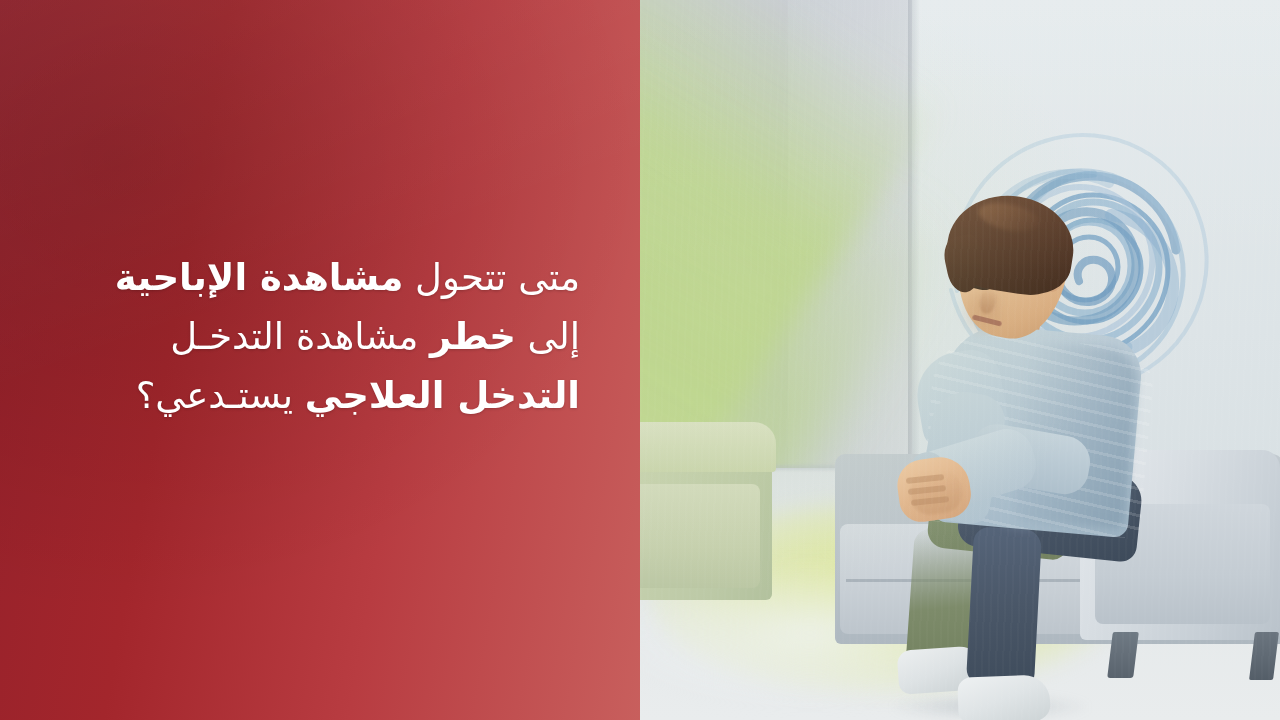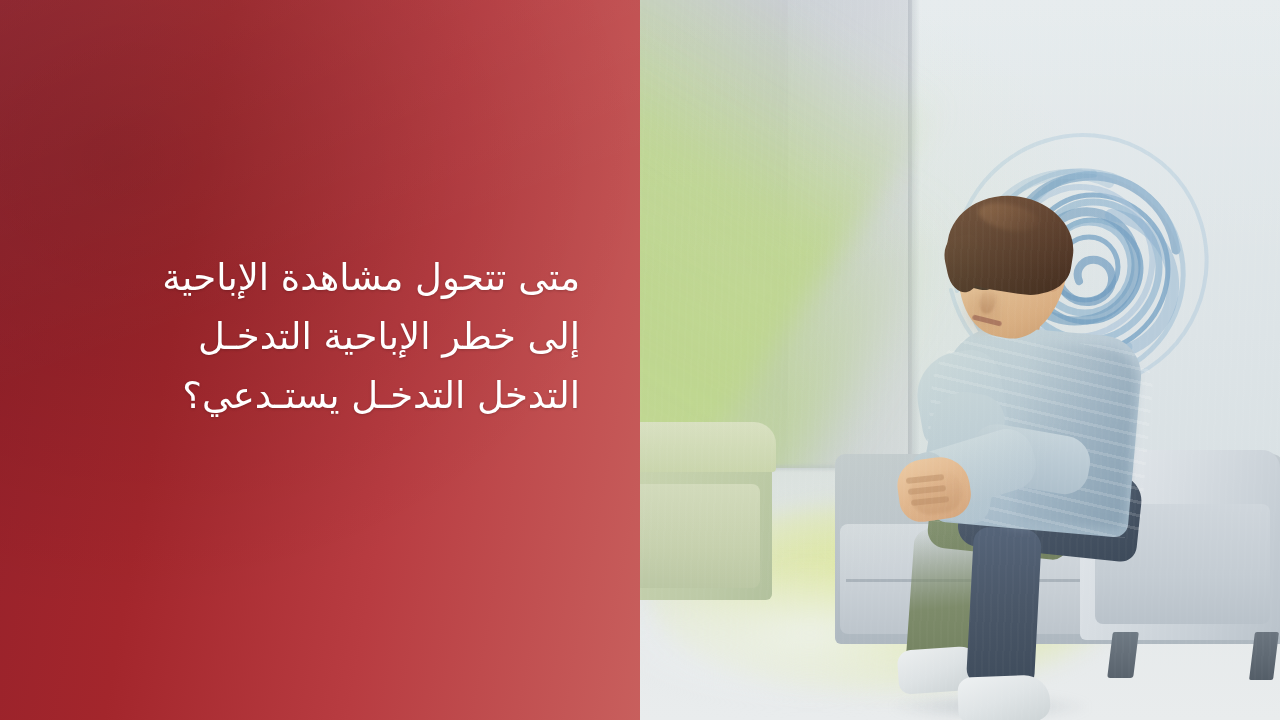--- a/index.html
+++ b/index.html
@@ -43,21 +43,21 @@
     direction:rtl;
     text-align:right;
     z-index:3;
     color:#ffffff;
     font-size:37px;
     line-height:59px;
     letter-spacing:0px;
     text-shadow:0 1px 3px rgba(0,0,0,.18);
   }
   .headline .ln { display:block; white-space:nowrap; }
-  .headline b { font-weight:400; }
+  .headline b { font-weight:700; }
   .headline .reg { font-weight:400; }
 
   
   .illus {
     position:absolute;
     left:640px; top:0;
     width:640px; height:720px;
     overflow:hidden;
     background:#dfe5e8;
   }
@@ -455,23 +455,23 @@
 <body>
 
 <div id="stage">
 
   <div class="red-panel">
 
     <div class="headline">
 
       <span class="ln"><span class="reg">متى تتحول </span><b>مشاهدة الإباحية</b></span>
 
-      <span class="ln"><span class="reg">إلى </span><b>خطر</b><span class="reg"> الإباحية التدخـل</span></span>
-
-      <span class="ln"><b>التدخل التدخـل</b><span class="reg"> يستـدعي؟</span></span>
+      <span class="ln"><span class="reg">إلى </span><b>خطر</b><span class="reg"> مشاهدة التدخـل</span></span>
+
+      <span class="ln"><b>التدخل العلاجي</b><span class="reg"> يستـدعي؟</span></span>
 
     </div>
   </div>
 
   <div class="illus">
 
     <div class="wall-right"></div>
     <div class="wall-left2"></div>
     <div class="wall-left"></div>
     <div class="wall-corner"></div>

